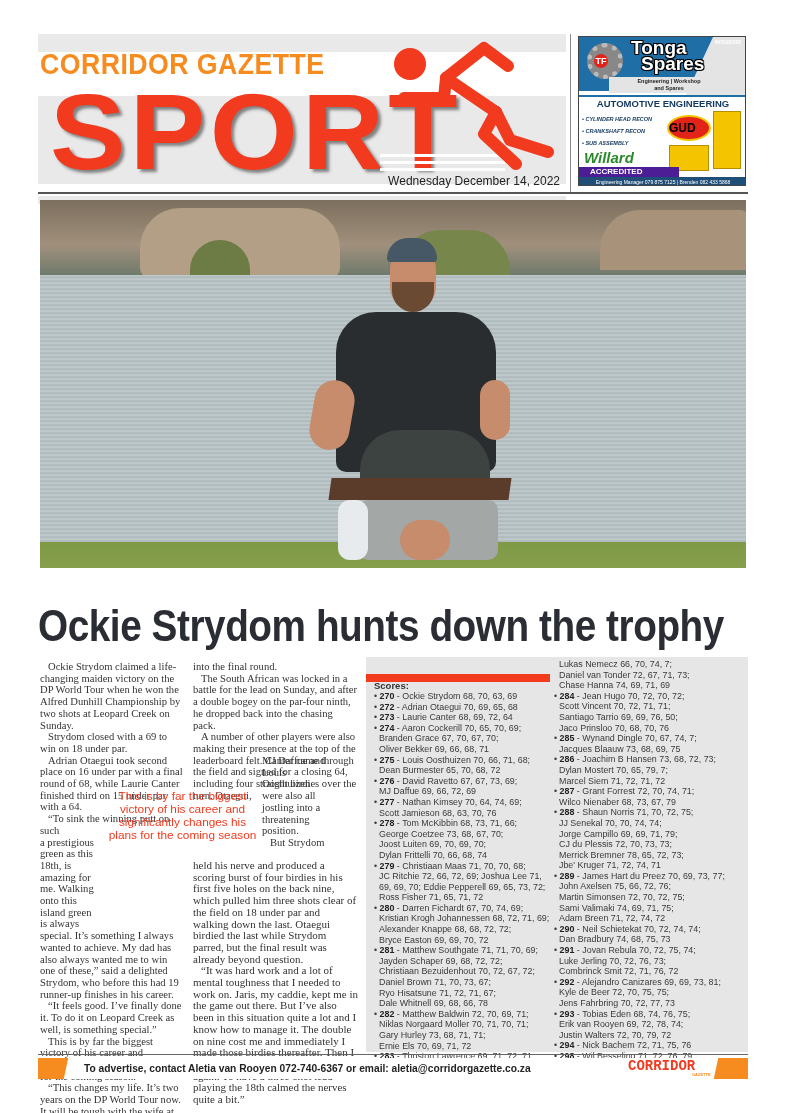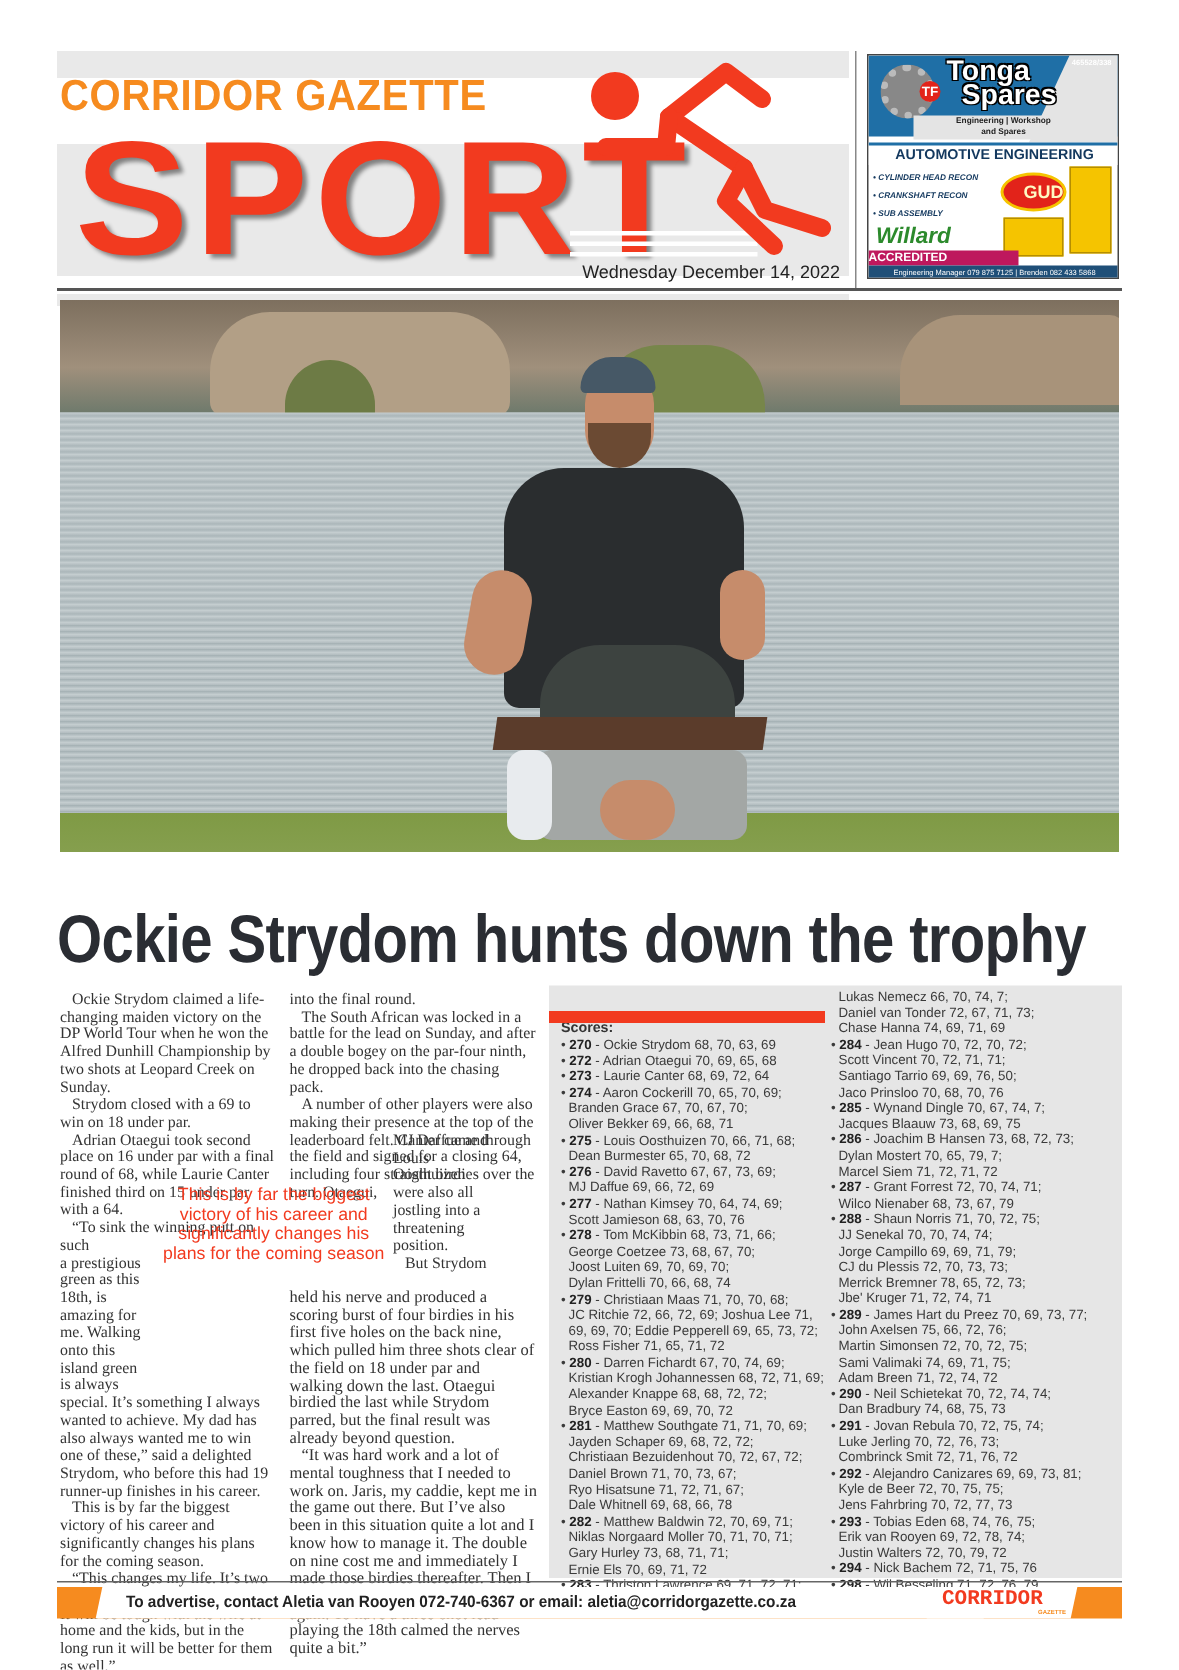--- a/index.html
+++ b/index.html
@@ -19,32 +19,32 @@
   .mast-bottomband { position: absolute; left: 0; top: 162px; width: 528px; height: 8px; background: #e9e9e9; }
   .mast-rule { position: absolute; left: 38px; top: 192px; width: 710px; height: 2px; background: #555; }
   .vrule { position: absolute; left: 570px; top: 34px; width: 1px; height: 158px; background: #888; }
 
   
   .advert { position: absolute; left: 578px; top: 36px; width: 168px; height: 150px; background: #ffffff; border: 1px solid #444; overflow: hidden; font-family: "Liberation Sans", sans-serif; }
   .ad-top { position: absolute; left: 0; top: 0; width: 168px; height: 54px; background: #1f6fa6; }
   .ad-diag { position: absolute; left: 120px; top: -10px; width: 60px; height: 80px; background: #e4e4e4; transform: skewX(-25deg); }
   .ad-num { position: absolute; right: 4px; top: 2px; font-size: 5px; color: #fff; font-weight: bold; }
   .ad-gear { position: absolute; left: 8px; top: 6px; width: 36px; height: 36px; border-radius: 50%; background: #888; border: 5px dotted #bbb; }
-  .ad-gear-inner { position: absolute; left: 21px; top: 6px; width: 14px; height: 14px; border-radius: 50%; background: #e2231a; color: #fff; font-size: 9px; font-weight: bold; text-align: center; line-height: 14px; }
+  .ad-gear-inner { position: absolute; left: 2px; top: 6px; width: 14px; height: 14px; border-radius: 50%; background: #e2231a; color: #fff; font-size: 9px; font-weight: bold; text-align: center; line-height: 14px; }
   .ad-brand { position: absolute; left: 52px; top: 3px; font-size: 19px; line-height: 16px; font-weight: 900; color: #fff; text-shadow: 1px 1px 0 #000, -1px -1px 0 #000, 1px -1px 0 #000, -1px 1px 0 #000; }
   .ad-brand span { display: block; }
   .ad-brand span.b2 { padding-left: 10px; }
   .ad-sub { position: absolute; left: 30px; top: 40px; width: 120px; font-size: 5.5px; font-weight: bold; color: #222; text-align: center; line-height: 7px; background: #e4e4e4; padding: 1px; }
   .ad-auto { position: absolute; left: 0; top: 58px; width: 168px; background: #ffffff; border-top: 2px solid #1f6fa6; font-size: 9.5px; font-weight: 900; color: #13385e; text-align: center; padding: 1px 0; }
   .ad-list { position: absolute; left: 3px; top: 76px; font-size: 5.5px; font-style: italic; font-weight: bold; color: #13385e; line-height: 12px; }
-  .ad-gud { position: absolute; left: 88px; top: 78px; width: 44px; height: 26px; border-radius: 50%; background: #e2231a; border: 2px solid #f5c400; color: #fef9c3; font-weight: 900; font-size: 12px; text-align: right; line-height: 22px; }
+  .ad-gud { position: absolute; left: 88px; top: 78px; width: 44px; height: 26px; border-radius: 50%; background: #e2231a; border: 2px solid #f5c400; color: #000000; font-weight: 900; font-size: 12px; text-align: left; line-height: 22px; }
   .ad-box1 { position: absolute; left: 134px; top: 74px; width: 28px; height: 58px; background: #f5c400; border: 1px solid #b58e00; }
   .ad-box2 { position: absolute; left: 90px; top: 108px; width: 40px; height: 26px; background: #f5c400; border: 1px solid #b58e00; }
   .ad-willard { position: absolute; left: 5px; top: 112px; font-size: 15px; font-weight: 900; font-style: italic; color: #2c8a2c; }
-  .ad-accred { position: absolute; left: 0; top: 130px; width: 100px; height: 10px; background: #be185d; color: #fff; font-size: 8px; font-weight: bold; padding-left: 0; line-height: 10px; }
+  .ad-accred { position: absolute; left: 0; top: 130px; width: 100px; height: 10px; background: #4c1d95; color: #fff; font-size: 8px; font-weight: bold; padding-left: 11px; line-height: 10px; }
   .ad-contact { position: absolute; left: 0; top: 140px; width: 168px; height: 10px; background: #1f4f78; color: #fff; font-size: 5px; line-height: 10px; text-align: center; }
 
   
   .photo { position: absolute; left: 40px; top: 200px; width: 706px; height: 368px; overflow: hidden; background: #b8c3c6; }
   .photo-rocks { position: absolute; left: 0; top: 0; width: 706px; height: 75px; background: linear-gradient(180deg, #7d6f5e 0%, #a0907c 60%, #6f7a6c 100%); }
   .photo-rock2 { position: absolute; left: 100px; top: 8px; width: 200px; height: 70px; border-radius: 40px 40px 10px 10px; background: #b29f86; }
   .photo-rock3 { position: absolute; left: 560px; top: 10px; width: 150px; height: 60px; border-radius: 40px 10px 0 0; background: #a8937a; }
   .photo-grass1 { position: absolute; left: 150px; top: 40px; width: 60px; height: 40px; border-radius: 30px 30px 0 0; background: #6d7b45; }
   .photo-grass2 { position: absolute; left: 360px; top: 30px; width: 110px; height: 50px; border-radius: 40px 40px 0 0; background: #77864a; }
   .photo-water { position: absolute; left: 0; top: 75px; width: 706px; height: 270px; background: repeating-linear-gradient(0deg, #aeb9bc 0px, #c4cdcf 2px, #a7b3b6 4px); }
@@ -182,20 +182,21 @@
 
 <h1 class="headline">Ockie Strydom hunts down the trophy</h1>
 
 <div class="col col1">
   <p>Ockie Strydom claimed a life-changing maiden victory on the DP World Tour when he won the Alfred Dunhill Championship by two shots at Leopard Creek on Sunday.</p>
   <p>Strydom closed with a 69 to win on 18 under par.</p>
   <p>Adrian Otaegui took second place on 16 under par with a final round of 68, while Laurie Canter finished third on 15 under par with a 64.</p>
   <p>“To sink the winning putt on such</p>
   <p class="noindent narrow">a prestigious green as this 18th, is amazing for me. Walking onto this island green is always</p>
   <p class="noindent">special. It’s something I always wanted to achieve. My dad has also always wanted me to win one of these,” said a delighted Strydom, who before this had 19 runner-up finishes in his career.</p>
+  <p>“It feels good. I’ve finally done it. To do it on Leopard Creek as well, is something special.”</p>
   <p>This is by far the biggest victory of his career and significantly changes his plans for the coming season.</p>
   <p>“This changes my life. It’s two years on the DP World Tour now. It will be tough with the wife at home and the kids, but in the long run it will be better for them as well.”</p>
 
 </div>
 
 <div class="col col2">
   <p class="noindent">into the final round.</p>
   <p>The South African was locked in a battle for the lead on Sunday, and after a double bogey on the par-four ninth, he dropped back into the chasing pack.</p>
   <p>A number of other players were also making their presence at the top of the leaderboard felt. Canter came through the field and signed for a closing 64, including four straight birdies over the turn. Otaegui,</p>
 </div>

